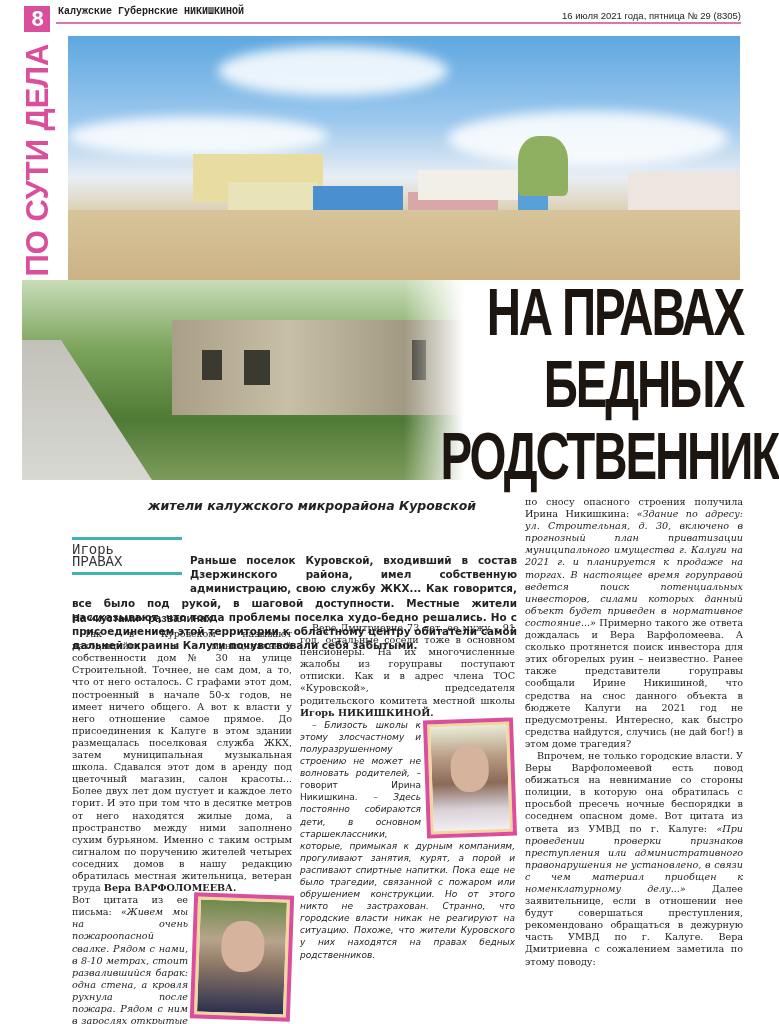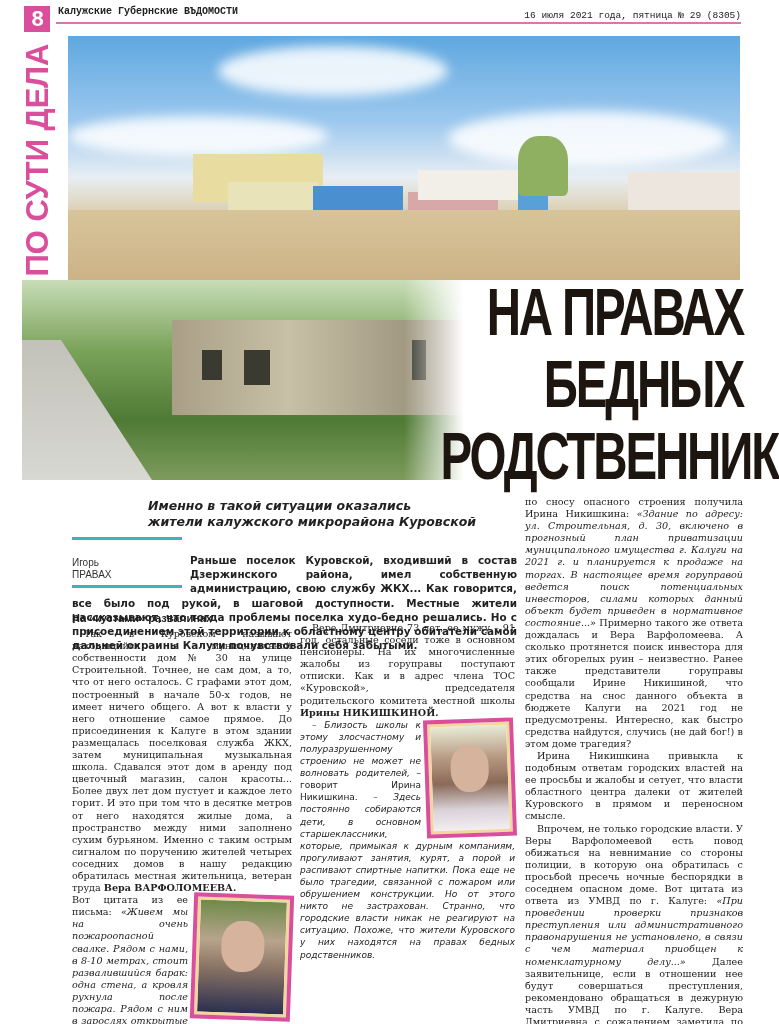--- a/index.html
+++ b/index.html
@@ -9,21 +9,21 @@
   .page-num {
     position: absolute; left: 24px; top: 6px; width: 26px; height: 26px;
     background: #d94f9c; color: #fff; font-family: "Liberation Sans", sans-serif;
     font-weight: bold; font-size: 22px; line-height: 26px; text-align: center; letter-spacing: -1px;
   }
   .masthead {
     position: absolute; left: 58px; top: 6px; font-family: "Liberation Mono", monospace;
     font-size: 10px; font-weight: bold; color: #222;
   }
   .date-line {
-    position: absolute; right: 38px; top: 10px; font-family: Liberation Mono, monospace;
+    position: absolute; right: 38px; top: 10px; font-family: Liberation Sans, sans-serif;
     font-size: 9.5px; color: #222;
   }
   .header-rule {
     position: absolute; left: 56px; right: 38px; top: 22px; height: 2px; background: #d977ac;
   }
   .section-label {
     position: absolute; left: 22px; top: 40px; width: 32px; height: 240px;
   }
   .section-label span {
     position: absolute; left: 50%; top: 50%;
@@ -59,21 +59,21 @@
   .headline div { white-space: nowrap; }
 
   .subhead {
     position: absolute; left: 148px; top: 498px; width: 370px;
     font-family: "DejaVu Sans", sans-serif; font-style: italic; font-weight: bold;
     font-size: 12.5px; line-height: 16px; color: #222;
   }
 
   .byline { position: absolute; left: 72px; top: 537px; width: 110px; }
   .byline .rule { height: 3px; background: #3fb3b0; }
-  .byline .name { font-size: 10px; line-height: 12px; margin: 17px 0 4px; color: #333; font-family: Liberation Sans, sans-serif; }
+  .byline .name { font-size: 14px; line-height: 12px; margin: 4px 0 4px; color: #333; font-family: Liberation Mono, monospace; }
 
   .lead {
     position: absolute; left: 72px; top: 553px; width: 445px;
     font-family: "DejaVu Sans", sans-serif; font-weight: bold; font-size: 10.4px; line-height: 14.2px; color: #222;
     text-align: justify;
   }
   .lead .float { float: left; width: 118px; height: 42px; }
 
   .col {
     position: absolute; font-family: "DejaVu Serif", serif; font-size: 9.6px; line-height: 12.1px;
@@ -94,21 +94,21 @@
   }
   .portrait1 { float: right; width: 92px; height: 118px; margin: 4px 4px 4px 8px; transform: rotate(2deg); }
   .portrait2 { float: right; width: 82px; height: 110px; margin: 4px 4px 4px 8px; transform: rotate(-2deg);
     background: linear-gradient(180deg,#e8ecd6 0%, #b89b84 30%, #8a6a58 55%, #d9d2d8 80%, #f2eef2 100%); }
   .portrait .face { position: absolute; left: 25%; top: 18%; width: 50%; height: 45%; border-radius: 45%; background: #d6b39c; }
 </style>
 </head>
 <body>
 
 <div class="page-num">8</div>
-<div class="masthead">Калужские Губернские ВЪДОМОСТИ</div>
+<div class="masthead">Калужские Губернские НИКИШКИНОЙ</div>
 <div class="date-line">16 июля 2021 года, пятница № 29 (8305)</div>
 <div class="header-rule"></div>
 
 <div class="section-label">
   <span>ПО СУТИ ДЕЛА</span>
 </div>
 
 <div class="photo-top">
   <div class="cloud" style="left:150px;top:10px;width:230px;height:50px;"></div>
   <div class="cloud" style="left:380px;top:75px;width:280px;height:55px;"></div>
@@ -136,21 +136,20 @@
   <div class="fade"></div>
 </div>
 
 <div class="headline">
   <div>НА ПРАВАХ</div>
   <div>БЕДНЫХ</div>
   <div>РОДСТВЕННИКОВ</div>
 </div>
 
 <div class="subhead">
-  <div>Именно в такой ситуации оказались</div>
   <div>жители калужского микрорайона Куровской</div>
 </div>
 
 <div class="byline">
   <div class="rule"></div>
   <div class="name">
     <div>Игорь</div>
     <div>ПРАВАХ</div>
   </div>
   <div class="rule"></div>
@@ -164,26 +163,25 @@
 <div class="col col1">
   <div class="sub-h">На «кустами» развалинах</div>
   <p><span>Так в Куровском называют находящийся в муниципальной собственности дом № 30 на улице Строительной. Точнее, не сам дом, а то, что от него осталось. С графами этот дом, построенный в начале 50-х годов, не имеет ничего общего. А вот к власти у него отношение самое прямое. До присоединения к Калуге в этом здании размещалась поселковая служба ЖКХ, затем муниципальная музыкальная школа. Сдавался этот дом в аренду под цветочный магазин, салон красоты... Более двух лет дом пустует и каждое лето горит. И это при том что в десятке метров от него находятся жилые дома, а пространство между ними заполнено сухим бурьяном. Именно с таким острым сигналом по поручению жителей четырех соседних домов в нашу редакцию обратилась местная жительница, ветеран труда</span> <b>Вера ВАРФОЛОМЕЕВА.</b></p>
   <div class="portrait portrait1">
       <div class="face"></div>
     </div>
   <p style="text-indent:0"><span>Вот цитата из ее письма:</span> <span class="ital">«Живем мы на очень пожароопасной свалке. Рядом с нами, в 8-10 метрах, стоит развалившийся барак: одна стена, а кровля рухнула после пожара. Рядом с ним в зарослях открытые ямы из-под завалившихся туалетов. Все вокруг заросло бурьяном и кустами. Кругом горы мусора, оставленные хозяевами этого муниципального дома. Сюда ночью</span></p>
 </div>
 
 <div class="col col2">
-  <p><span>Вере Дмитриевне 73 лет, ее мужу – 91 год, остальные соседи тоже в основном пенсионеры. На их многочисленные жалобы из горуправы поступают отписки. Как и в адрес члена ТОС «Куровской», председателя родительского комитета местной школы</span> <b>Ирины НИКИШКИНОЙ.</b></p>
+  <p><span>Вере Дмитриевне 73 лет, ее мужу – 91 год, остальные соседи тоже в основном пенсионеры. На их многочисленные жалобы из горуправы поступают отписки. Как и в адрес члена ТОС «Куровской», председателя родительского комитета местной школы</span> <b>Игорь НИКИШКИНОЙ.</b></p>
   <div class="portrait portrait2">
       <div class="face"></div>
     </div>
   <p style="font-family:'DejaVu Sans',sans-serif;font-size:9px;"><span class="ital">– Близость школы к этому злосчастному и полуразрушенному строению не может не волновать родителей,</span> <span>– говорит Ирина Никишкина.</span> <span class="ital">– Здесь постоянно собираются дети, в основном старшеклассники, которые, примыкая к дурным компаниям, прогуливают занятия, курят, а порой и распивают спиртные напитки. Пока еще не было трагедии, связанной с пожаром или обрушением конструкции. Но от этого никто не застрахован. Странно, что городские власти никак не реагируют на ситуацию. Похоже, что жители Куровского у них находятся на правах бедных родственников.</span></p>
 
 </div>
 
 <div class="col col3">
   <p style="text-indent:0"><span>по сносу опасного строения получила Ирина Никишкина:</span> <span class="ital">«Здание по адресу: ул. Строительная, д. 30, включено в прогнозный план приватизации муниципального имущества г. Калуги на 2021 г. и планируется к продаже на торгах. В настоящее время горуправой ведется поиск потенциальных инвесторов, силами которых данный объект будет приведен в нормативное состояние...»</span> <span>Примерно такого же ответа дождалась и Вера Варфоломеева. А сколько протянется поиск инвестора для этих обгорелых руин – неизвестно. Ранее также представители горуправы сообщали Ирине Никишиной, что средства на снос данного объекта в бюджете Калуги на 2021 год не предусмотрены. Интересно, как быстро средства найдутся, случись (не дай бог!) в этом доме трагедия?</span></p>
-  <p>Ирина Никишкина привыкла к подобным ответам городских властей на ее просьбы и жалобы и сетует, что власти областного центра далеки от жителей Куровского в прямом и переносном смысле.</p>
   <p><span>Впрочем, не только городские власти. У Веры Варфоломеевой есть повод обижаться на невнимание со стороны полиции, в которую она обратилась с просьбой пресечь ночные беспорядки в соседнем опасном доме. Вот цитата из ответа из УМВД по г. Калуге:</span> <span class="ital">«При проведении проверки признаков преступления или административного правонарушения не установлено, в связи с чем материал приобщен к номенклатурному делу...»</span> <span>Далее заявительнице, если в отношении нее будут совершаться преступления, рекомендовано обращаться в дежурную часть УМВД по г. Калуге. Вера Дмитриевна с сожалением заметила по этому поводу:</span></p>
 
 </div>
 
 </body></html>

